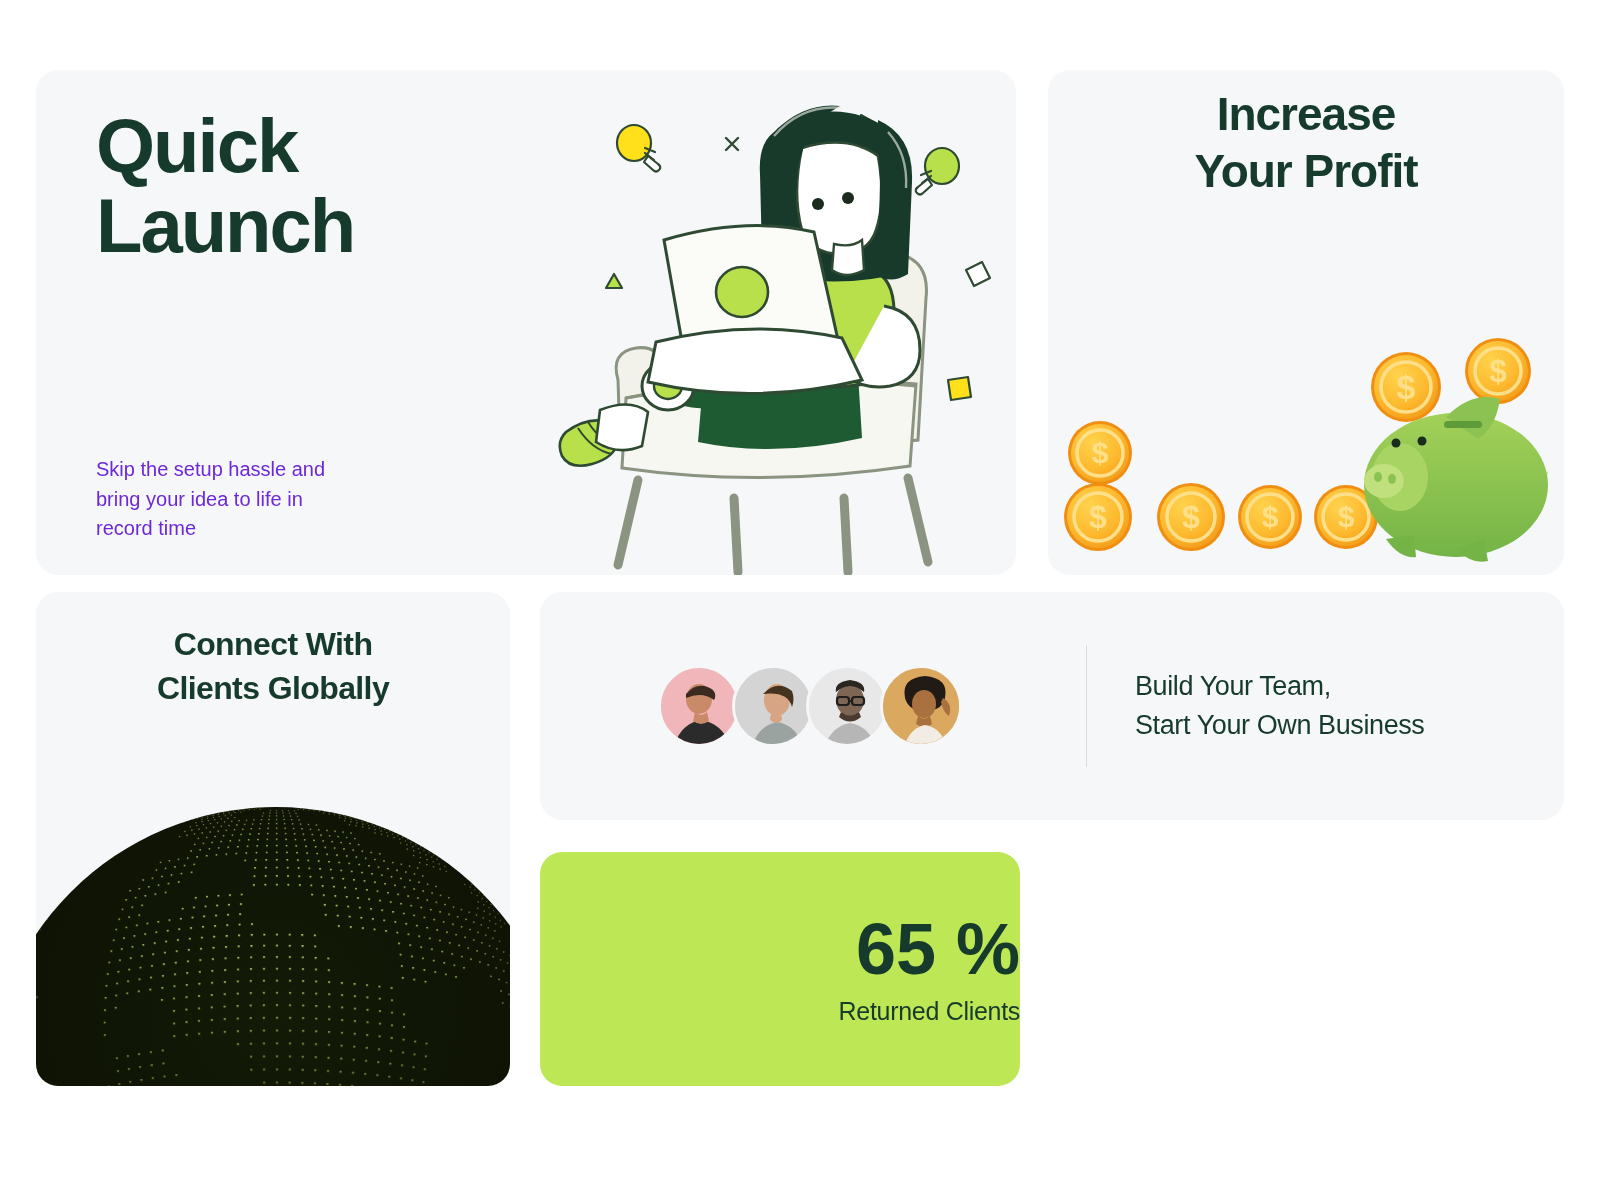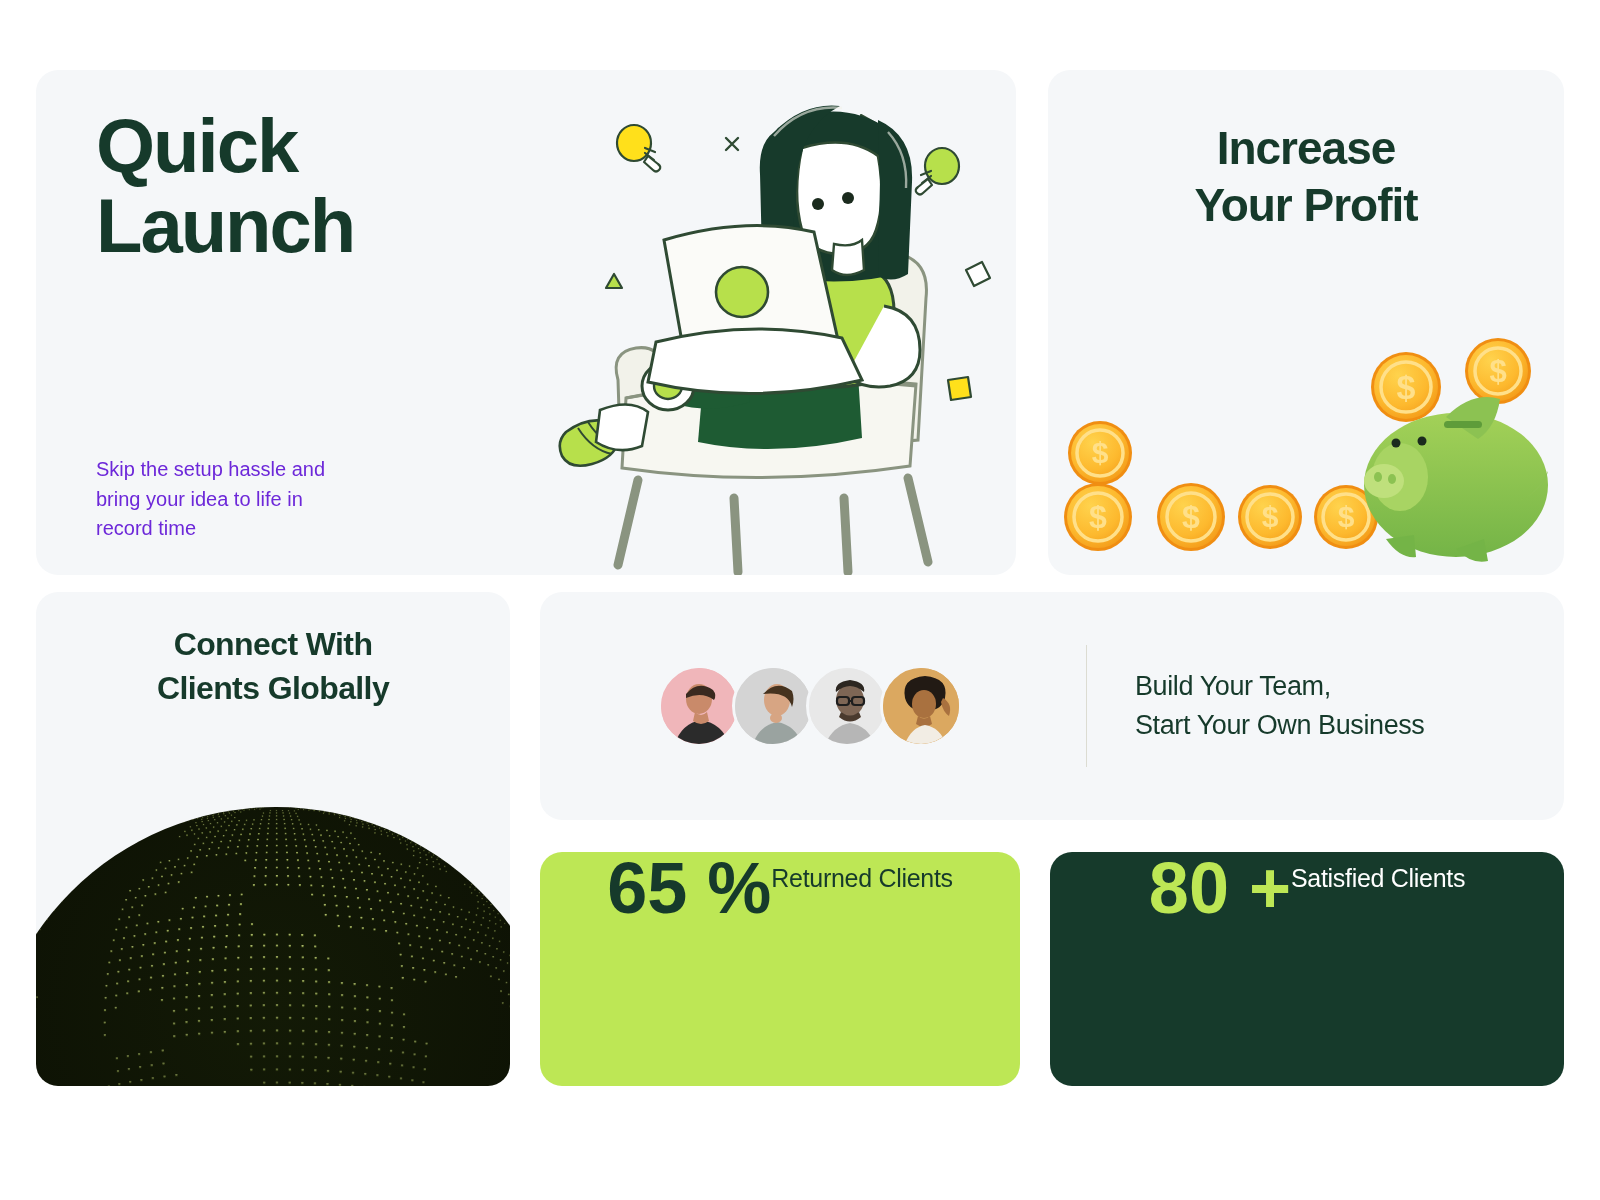--- a/index.html
+++ b/index.html
@@ -27,21 +27,21 @@
   }
   .ql-sub {
     position: absolute; left: 60px; top: 385px; width: 300px;
     font-size: 20px; line-height: 1.48; color: #6d28d9; white-space: pre-line;
   }
   .ql-art { position: absolute; left: 520px; top: 10px; width: 460px; height: 495px; }
 
   
   #card-profit { left: 1048px; top: 70px; width: 516px; height: 505px; }
   .profit-title {
-    position: absolute; left: 0; top: 50px; width: 100%;
+    position: absolute; left: 0; top: 16px; width: 100%;
     text-align: center; font-size: 46px; font-weight: 700;
     line-height: 1.24; letter-spacing: -1px; color: #163A2B; white-space: pre-line;
   }
   .profit-art { position: absolute; left: 0; top: 255px; width: 516px; height: 250px; }
 
   
   #card-globe { left: 36px; top: 592px; width: 474px; height: 494px; }
   .globe-title {
     position: absolute; left: 0; top: 30px; width: 100%;
     text-align: center; font-size: 32px; font-weight: 700;
@@ -73,22 +73,22 @@
   #card-stat-returned {
     left: 540px; top: 852px; width: 480px; height: 234px;
     background: #BDE755;
   }
   #card-stat-satisfied {
     left: 1050px; top: 852px; width: 514px; height: 234px;
     background: #163A2B;
   }
   .stat-inner {
     position: absolute; inset: 0;
-    display: flex; flex-direction: row;
-    align-items: flex-start; justify-content: center;
+    display: flex; flex-direction: column;
+    align-items: flex-end; justify-content: center;
   }
   .stat-value {
     font-size: 72px; font-weight: 700; letter-spacing: 0px; line-height: 1;
   }
   .stat-label {
     margin-top: 12px; font-size: 25px; font-weight: 400; letter-spacing: -0.3px;
   }
   .sv-dark  { color: #163A2B; }
   .sl-dark  { color: #163A2B; }
   .sv-lime  { color: #BDE755; }
@@ -1425,20 +1425,14 @@
     </div>
   </div>
 
   <div class="card" id="card-stat-returned">
     <div class="stat-inner">
       <div class="stat-value sv-dark">65 %</div>
       <div class="stat-label sl-dark">Returned Clients</div>
     </div>
   </div>
 
-  <div class="card" id="card-stat-satisfied">
-    <div class="stat-inner">
-      <div class="stat-value sv-lime">80 +</div>
-      <div class="stat-label sl-white">Satisfied Clients</div>
-    </div>
-  </div>
 
 </div>
 
 </body></html>

